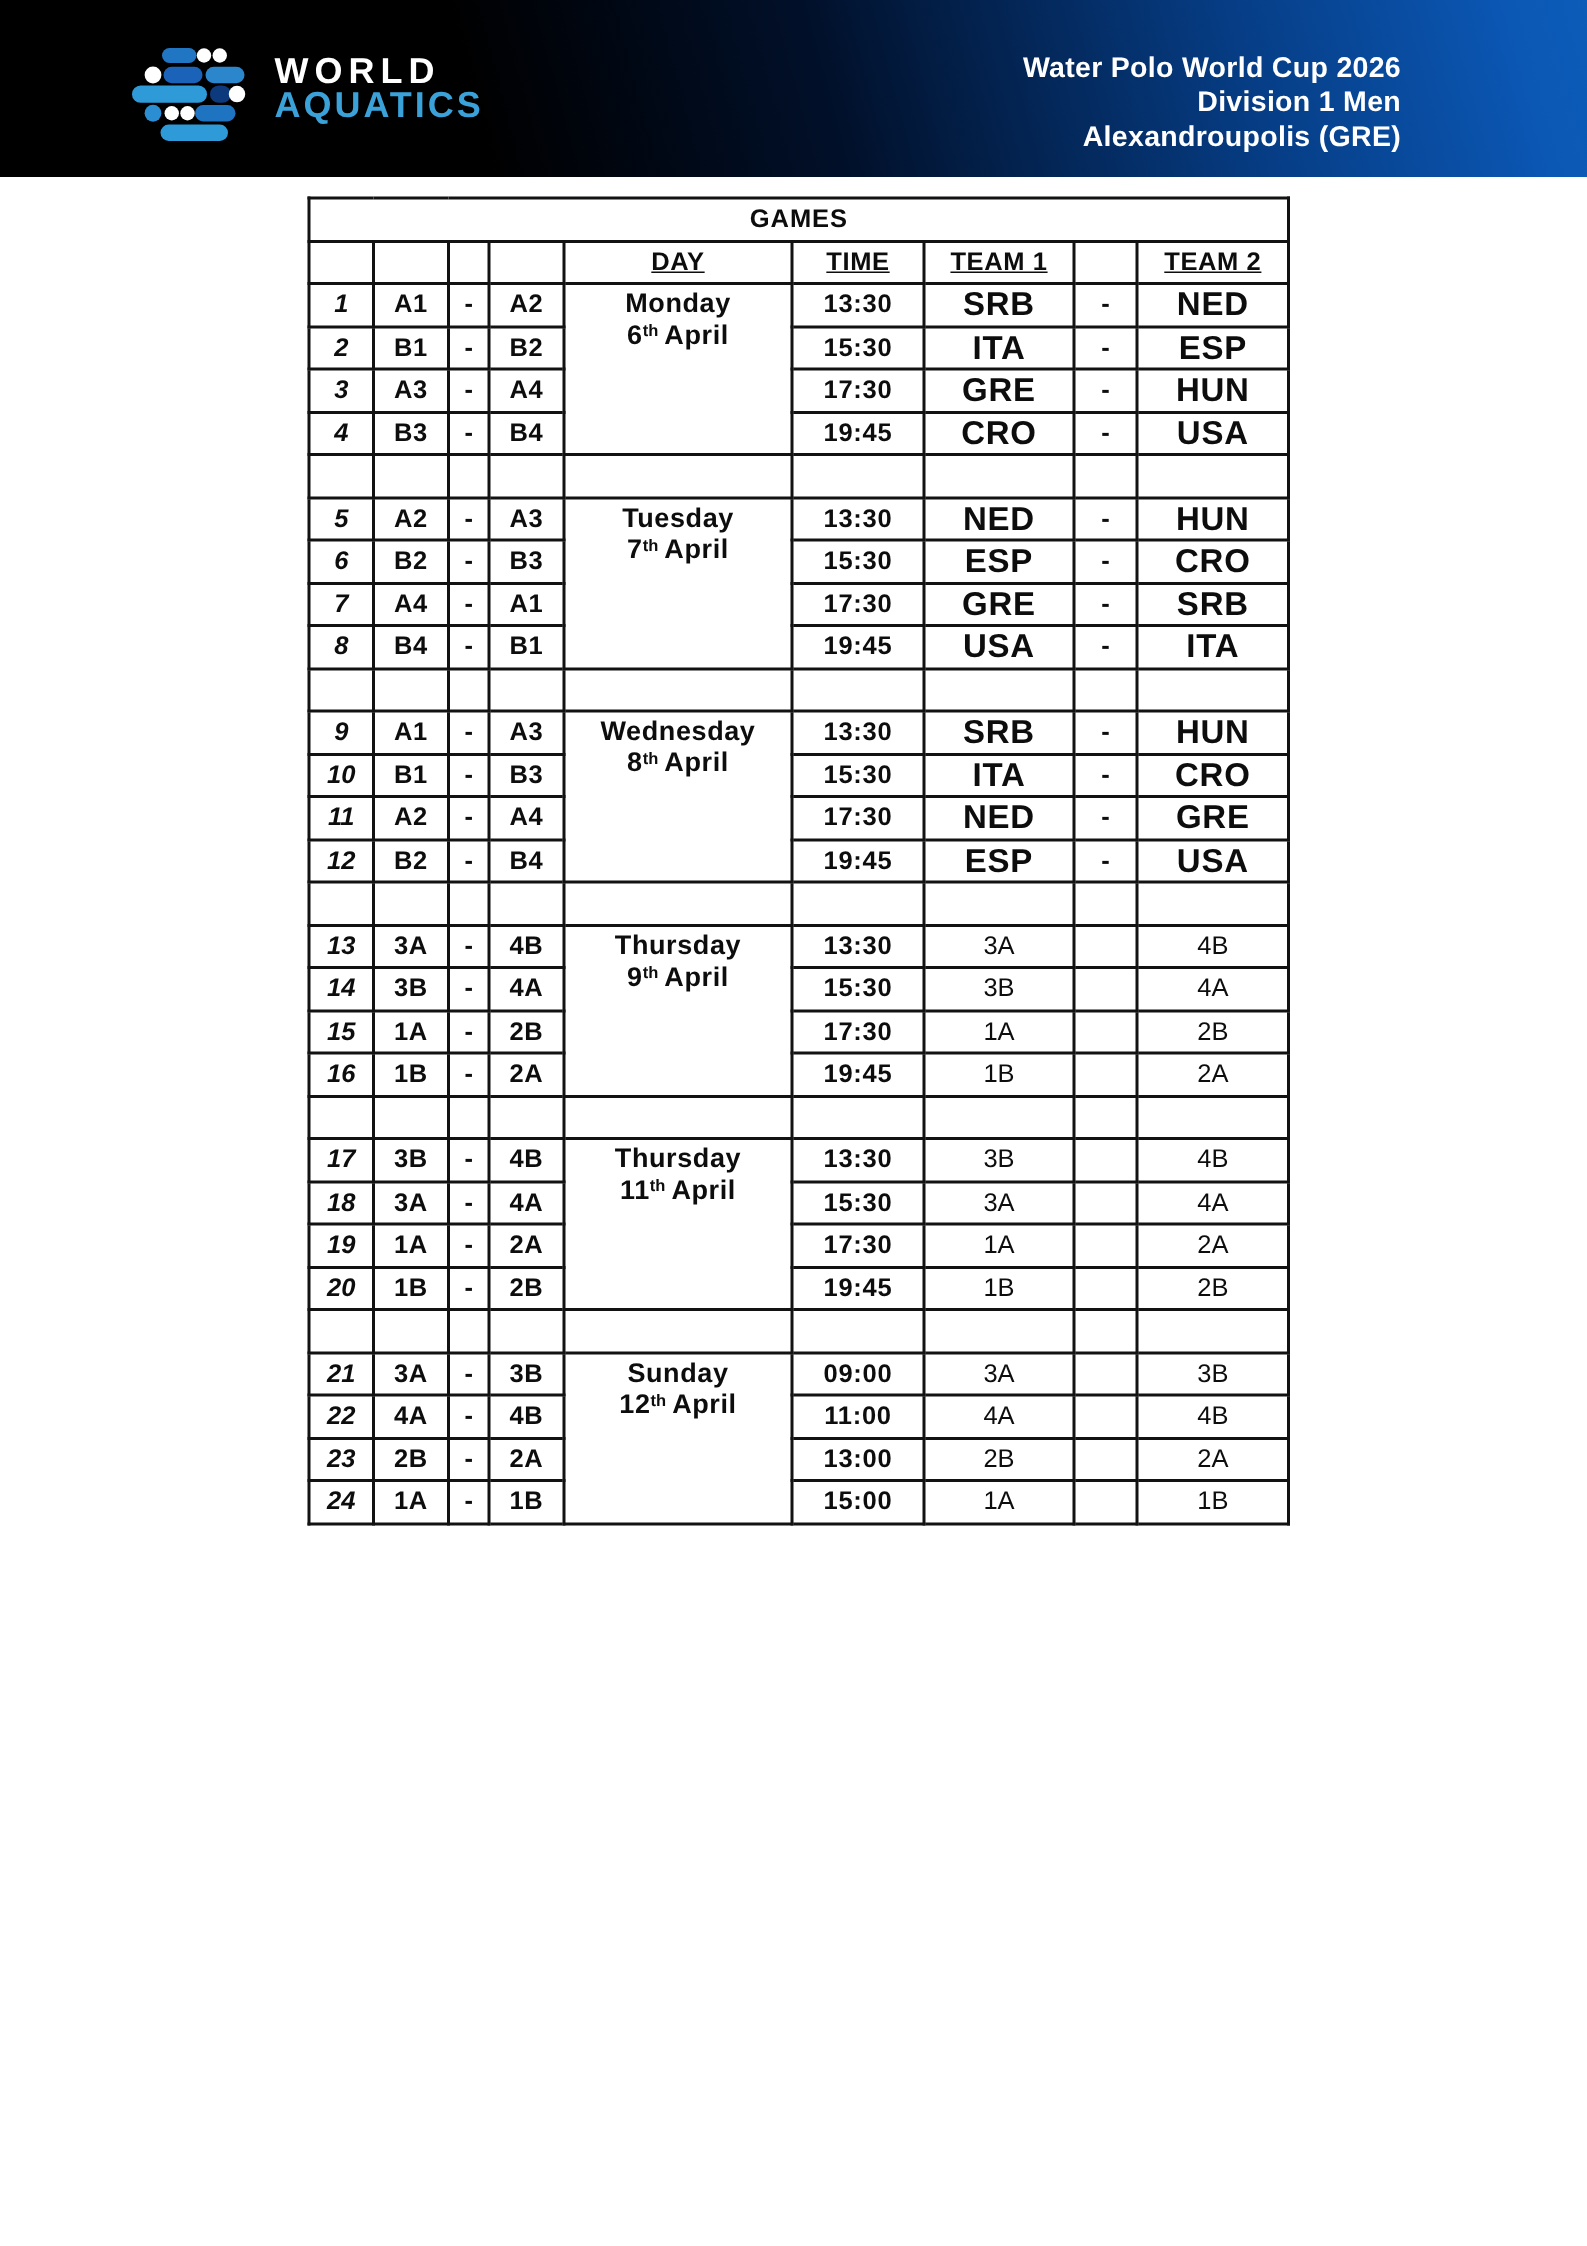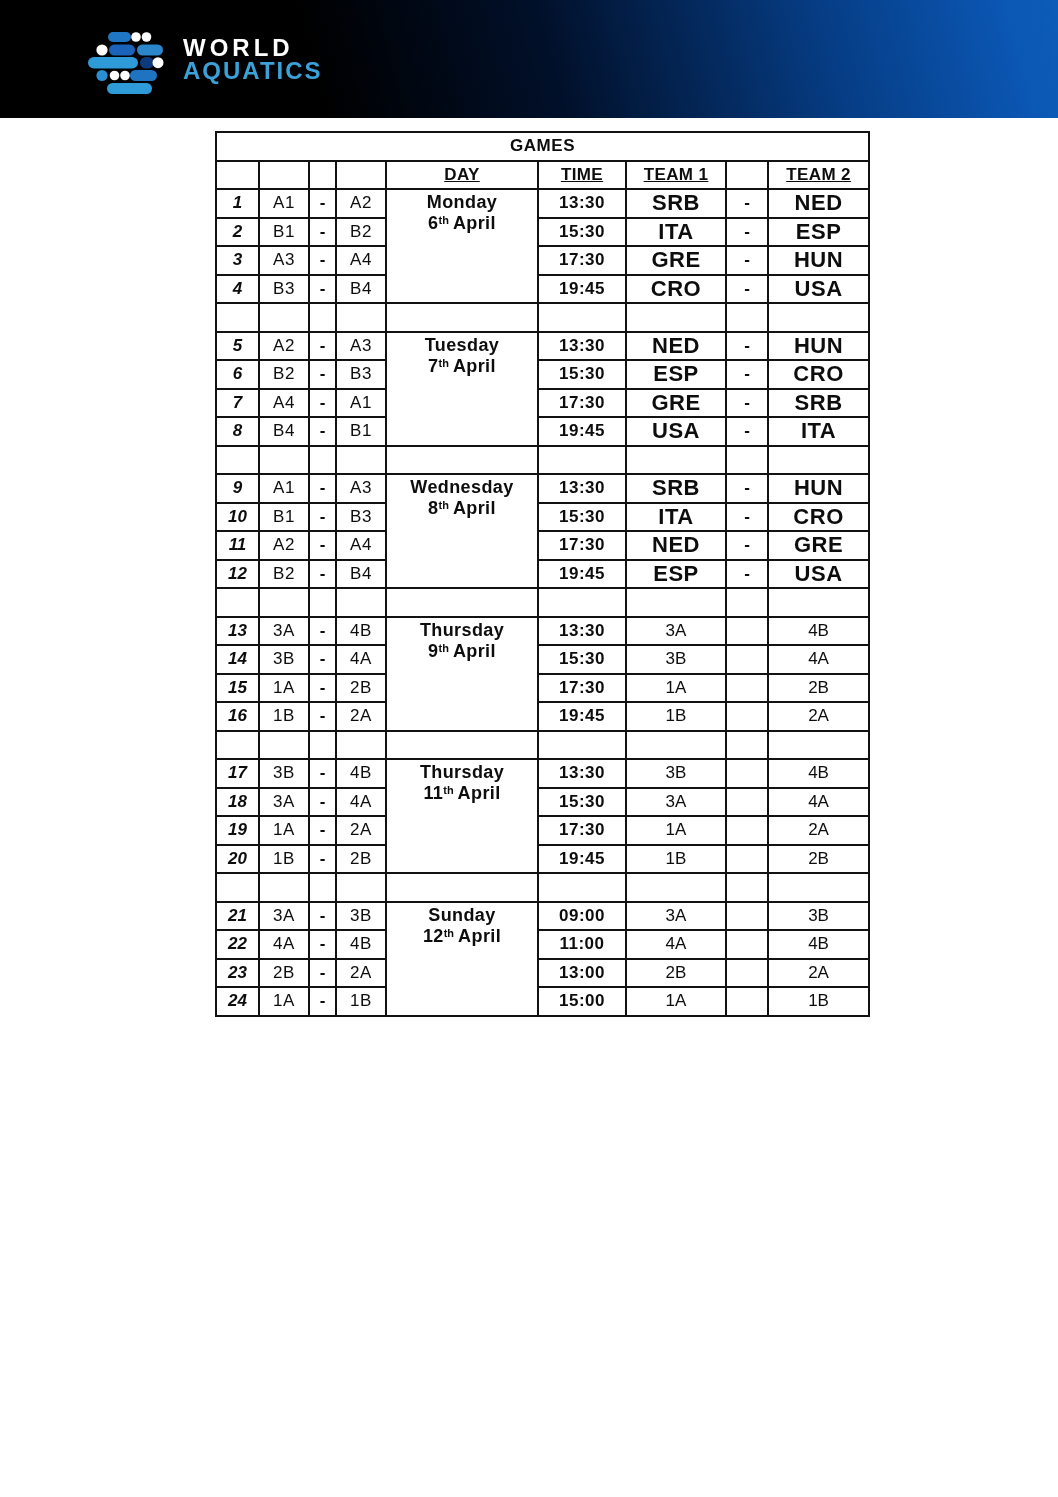--- a/index.html
+++ b/index.html
@@ -30,33 +30,33 @@
     letter-spacing:2px; line-height:23px;
   }
   #event-text {
     position:absolute; right:124px; top:34px;
     text-align:right; color:#ffffff;
     font-size:19px; font-weight:700; line-height:23px; letter-spacing:0.2px;
   }
 
   
   #games-table {
-    position:absolute; left:215px; top:131px;
+    position:absolute; left:205px; top:131px;
     border-collapse:collapse; table-layout:fixed; width:655px;
     color:#0d0d0d;
   }
   #games-table td {
     border:2px solid #121212; padding:0; text-align:center;
     vertical-align:middle; overflow:hidden; height:26.5px;
   }
   #games-table tr { height:26.5px; }
   .title-cell  { font-weight:700; font-size:17px; letter-spacing:0.6px; }
   .head-cell   { font-weight:700; font-size:17px; letter-spacing:0.4px;text-decoration:underline; }
   .num-cell    { font-weight:700; font-style:italic; font-size:17px; }
-  .code-cell   { font-weight:400; font-size:17px; letter-spacing:0.5px; }
+  .code-cell   { font-weight:700; font-size:17px; letter-spacing:0.5px; }
   .dash-cell   { font-weight:700; font-size:17px; }
   .time-cell   { font-weight:700; font-size:17px; letter-spacing:0.5px; }
   .team-cell   { font-weight:700; font-size:22px; letter-spacing:0.5px; }
   .team-cell.ph{ font-weight:400; font-size:17px; letter-spacing:0; }
   .day-cell {
     vertical-align:top !important; padding-top:2px !important;
     font-weight:700; font-size:18px; line-height:21px; letter-spacing:0.4px;
   }
   .day-cell .sup {
     font-size:11px; position:relative; top:-5px; letter-spacing:0;margin-top:32px;
@@ -83,20 +83,25 @@
         <circle cx="14" cy="43.5" r="5.6" fill="#2b8ed2"></circle>
         <circle cx="26.5" cy="43.5" r="4.8" fill="#ffffff"></circle>
         <circle cx="37" cy="43.5" r="4.8" fill="#ffffff"></circle>
         <rect x="42" y="38" width="27" height="11" rx="5.5" fill="#1f74c2"></rect>
         <rect x="19" y="51" width="45" height="11" rx="5.5" fill="#2f9ad8"></rect>
       </svg>
       <div id="wordmark">
         <div class="wm-line1">WORLD</div>
         <div class="wm-line2">AQUATICS</div>
       </div>
+    </div>
+    <div id="event-text">
+      <div>Water Polo World Cup 2026</div>
+      <div>Division 1 Men</div>
+      <div>Alexandroupolis (GRE)</div>
     </div>
   </div>
 
   <table id="games-table">
     <colgroup>
       <col style="width:43px">
         <col style="width:50px">
         <col style="width:27px">
       <col style="width:50px">
         <col style="width:152px">

